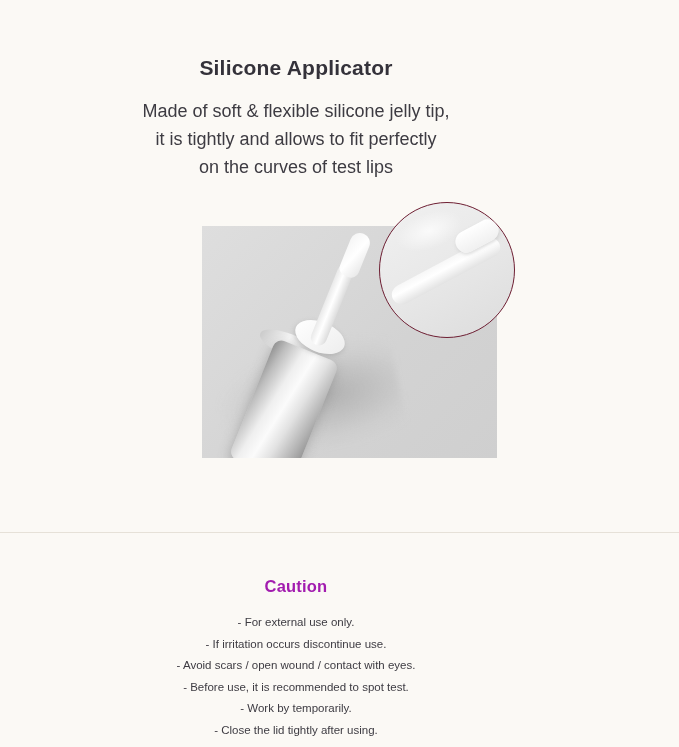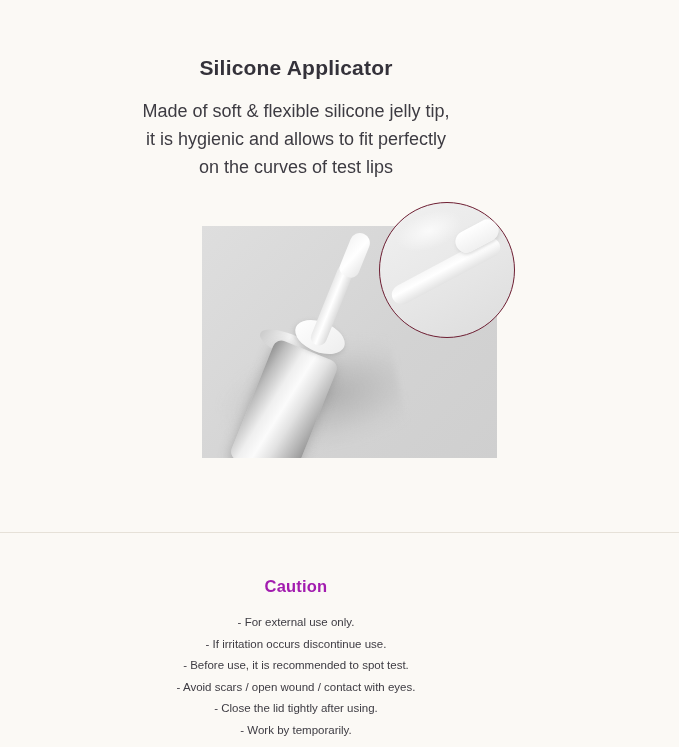--- a/index.html
+++ b/index.html
@@ -223,21 +223,21 @@
 <body>
 
 <div class="page">
 
   <section class="section-applicator">
 
     <h2 class="applicator-title">Silicone Applicator</h2>
 
     <div class="applicator-desc">
       <div>Made of soft &amp; flexible silicone jelly tip,</div>
-      <div>it is hygienic and allows to fit perfectly</div>
+      <div>it is tightly and allows to fit perfectly</div>
       <div>on the curves of test lips</div>
     </div>
 
     <div class="photo-wrap">
 
       <div class="photo">
         <div class="shadow"></div>
         <div class="cap-top"></div>
         <div class="cap"></div>
         <div class="collar"></div>
@@ -255,21 +255,21 @@
   </section>
 
   <div class="divider"></div>
 
   <section class="section-caution">
     <h3 class="caution-title">Caution</h3>
 
     <ul class="caution-list">
       <li>- For external use only.</li>
       <li>- If irritation occurs discontinue use.</li>
+      <li>- Avoid scars / open wound / contact with eyes.</li>
       <li>- Before use, it is recommended to spot test.</li>
-      <li>- Avoid scars / open wound / contact with eyes.</li>
+      <li>- Work by temporarily.</li>
       <li>- Close the lid tightly after using.</li>
-      <li>- Work by temporarily.</li>
       <li>- Keep in a cool, dry place.</li>
     </ul>
   </section>
 
 </div>
 
 </body></html>

